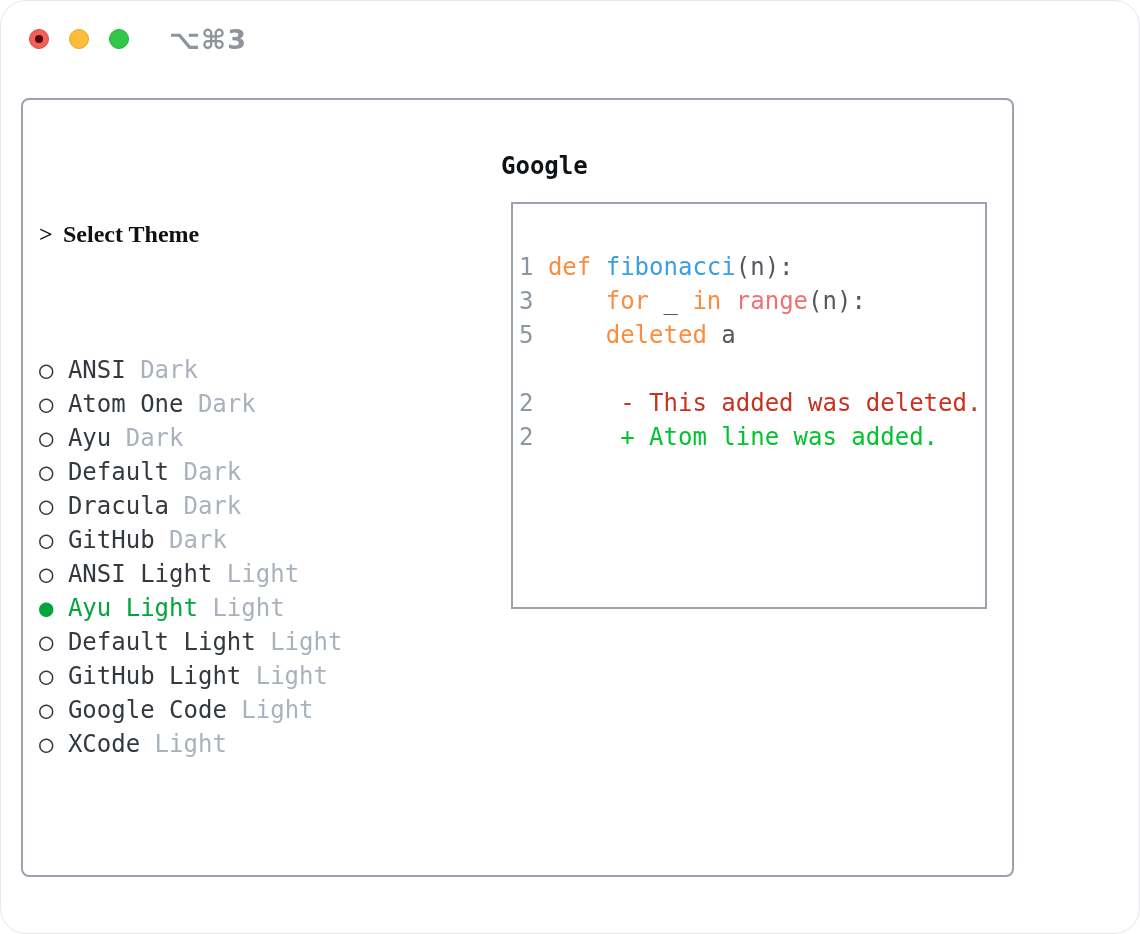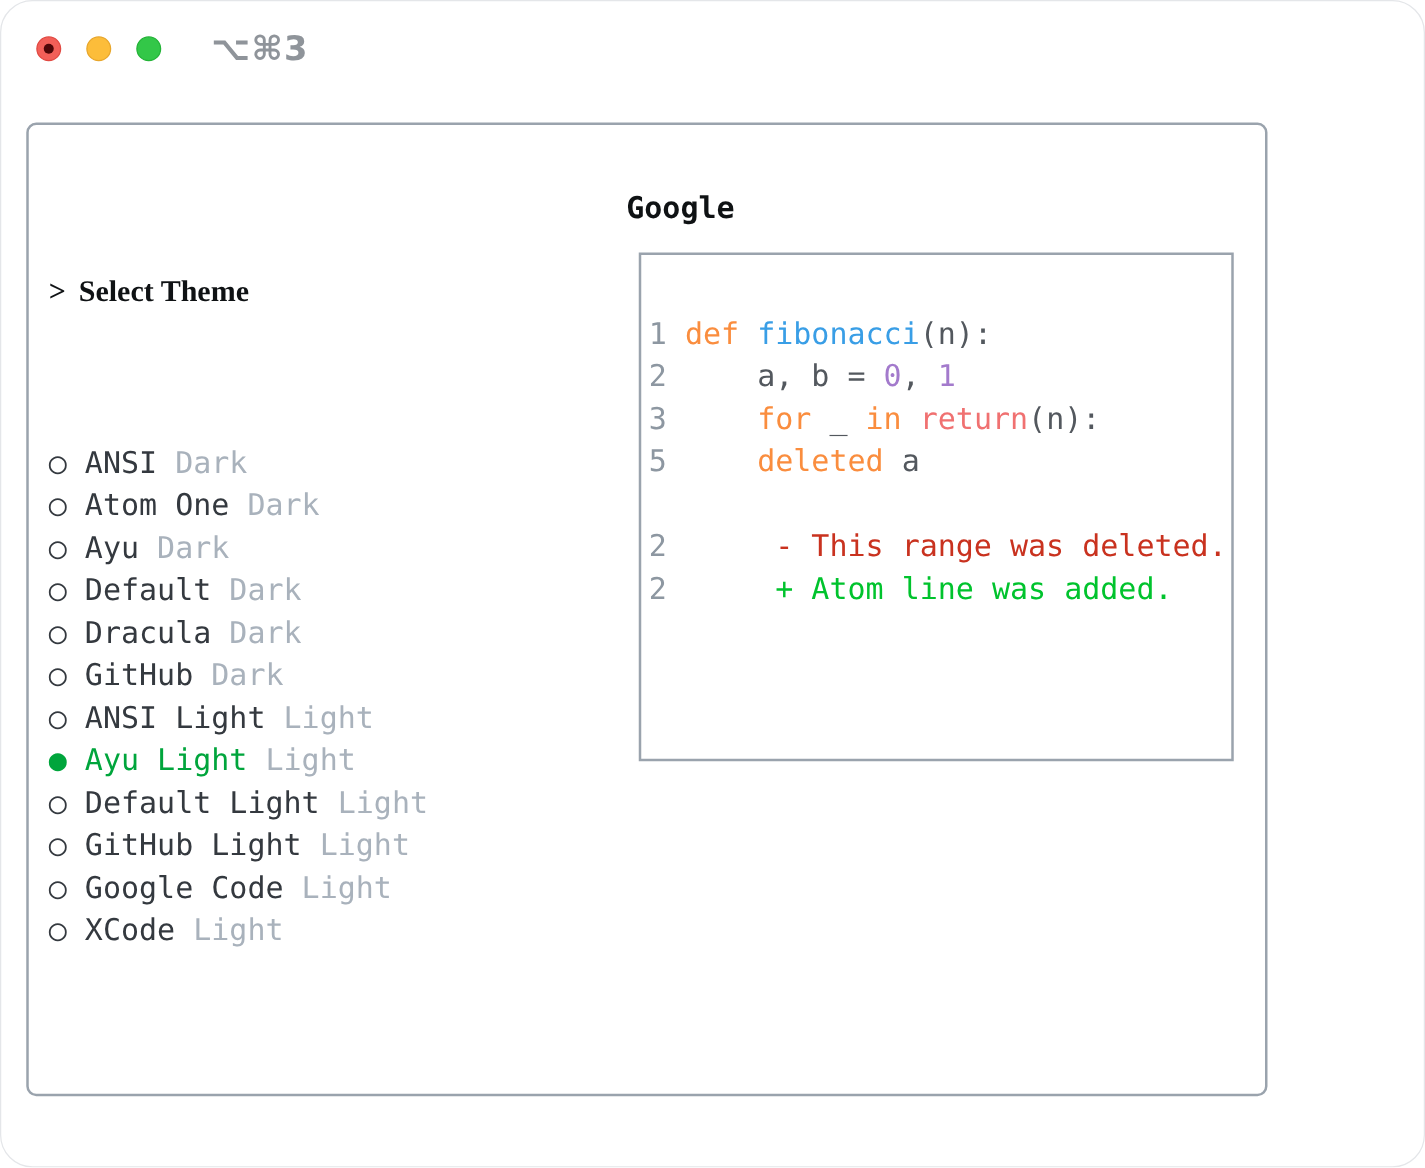--- a/index.html
+++ b/index.html
@@ -81,23 +81,22 @@
       
 
       
     </div>
 
     <div class="preview-title">Google</div>
 
     <div class="preview-box">
       <div id="preview-code">
           <div class="code-line"><span class="tok ln">1</span><span class="tok fg"> </span><span class="tok kw">def</span><span class="tok fg"> </span><span class="tok fn">fibonacci</span><span class="tok fg">(n):</span></div>
-          <div class="code-line"><span class="tok ln">2</span><span class="tok fg">     </span><span class="tok fg">a, b = </span><span class="tok num">0</span><span class="tok fg">, </span><span class="tok num">1</span></div>
-          <div class="code-line"><span class="tok ln">3</span><span class="tok fg">     </span><span class="tok kw">for</span><span class="tok fg"> _ </span><span class="tok kw">in</span><span class="tok fg"> </span><span class="tok bi">return</span><span class="tok fg">(n):</span></div>
+          <div class="code-line"><span class="tok ln">3</span><span class="tok fg">     </span><span class="tok kw">for</span><span class="tok fg"> _ </span><span class="tok kw">in</span><span class="tok fg"> </span><span class="tok bi">range</span><span class="tok fg">(n):</span></div>
           <div class="code-line"><span class="tok ln">5</span><span class="tok fg">     </span><span class="tok kw">deleted</span><span class="tok fg"> a</span></div>
           <div class="code-line"></div>
-          <div class="code-line"><span class="tok ln">2</span><span class="tok fg">      </span><span class="tok del">- This range was deleted.</span></div>
+          <div class="code-line"><span class="tok ln">2</span><span class="tok fg">      </span><span class="tok del">- This added was deleted.</span></div>
           <div class="code-line"><span class="tok ln">2</span><span class="tok fg">      </span><span class="tok add">+ Atom line was added.</span></div>
         </div>
     </div>
 
   </div>
 </div>
 
 </body></html>

